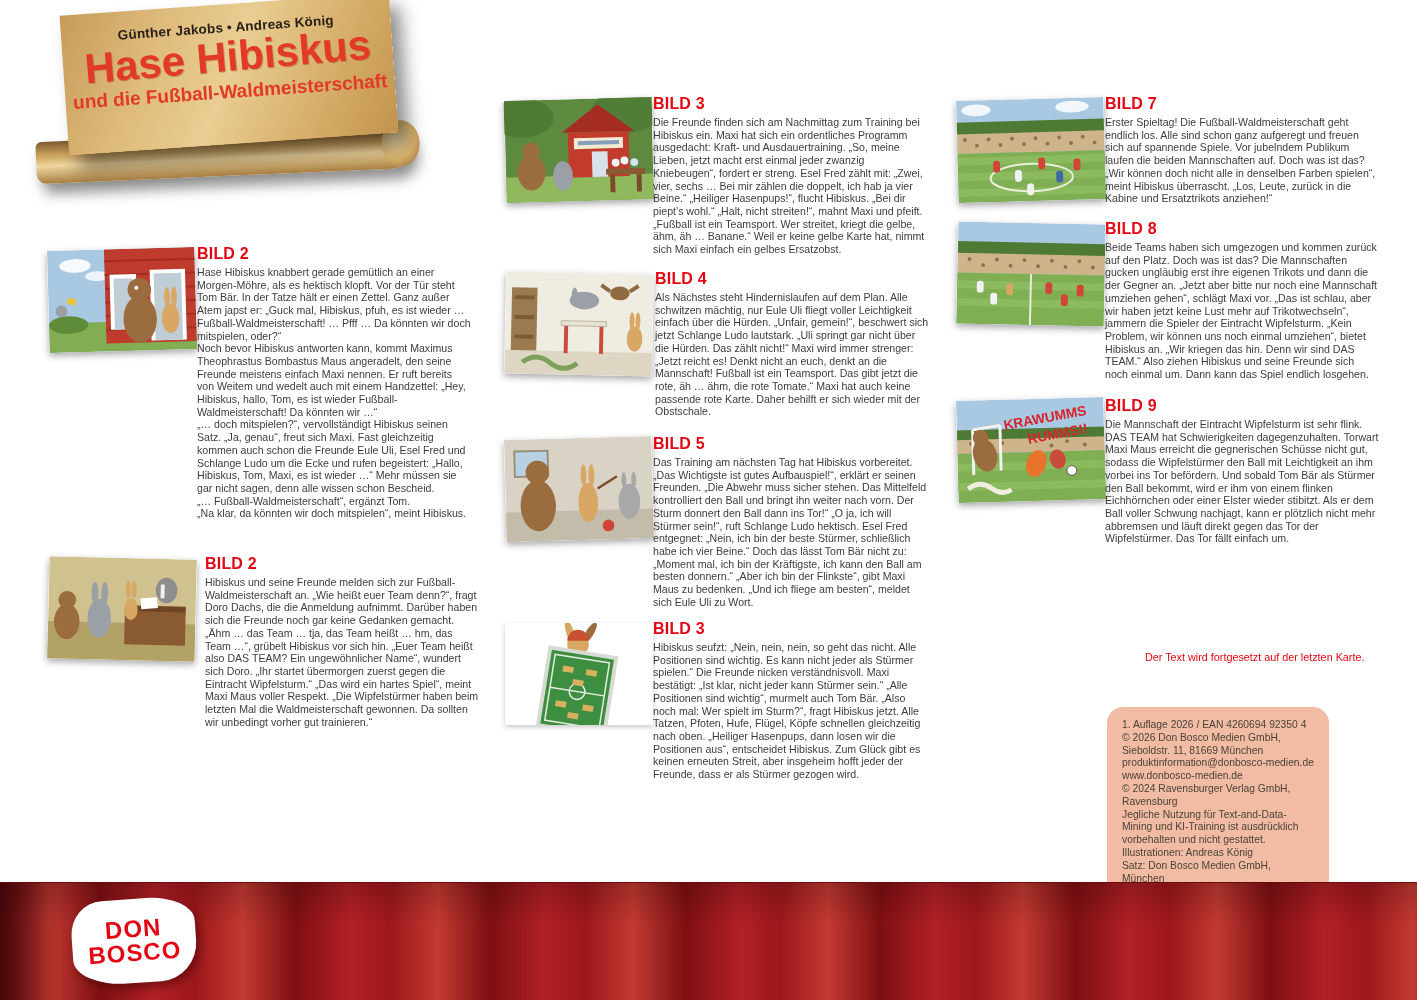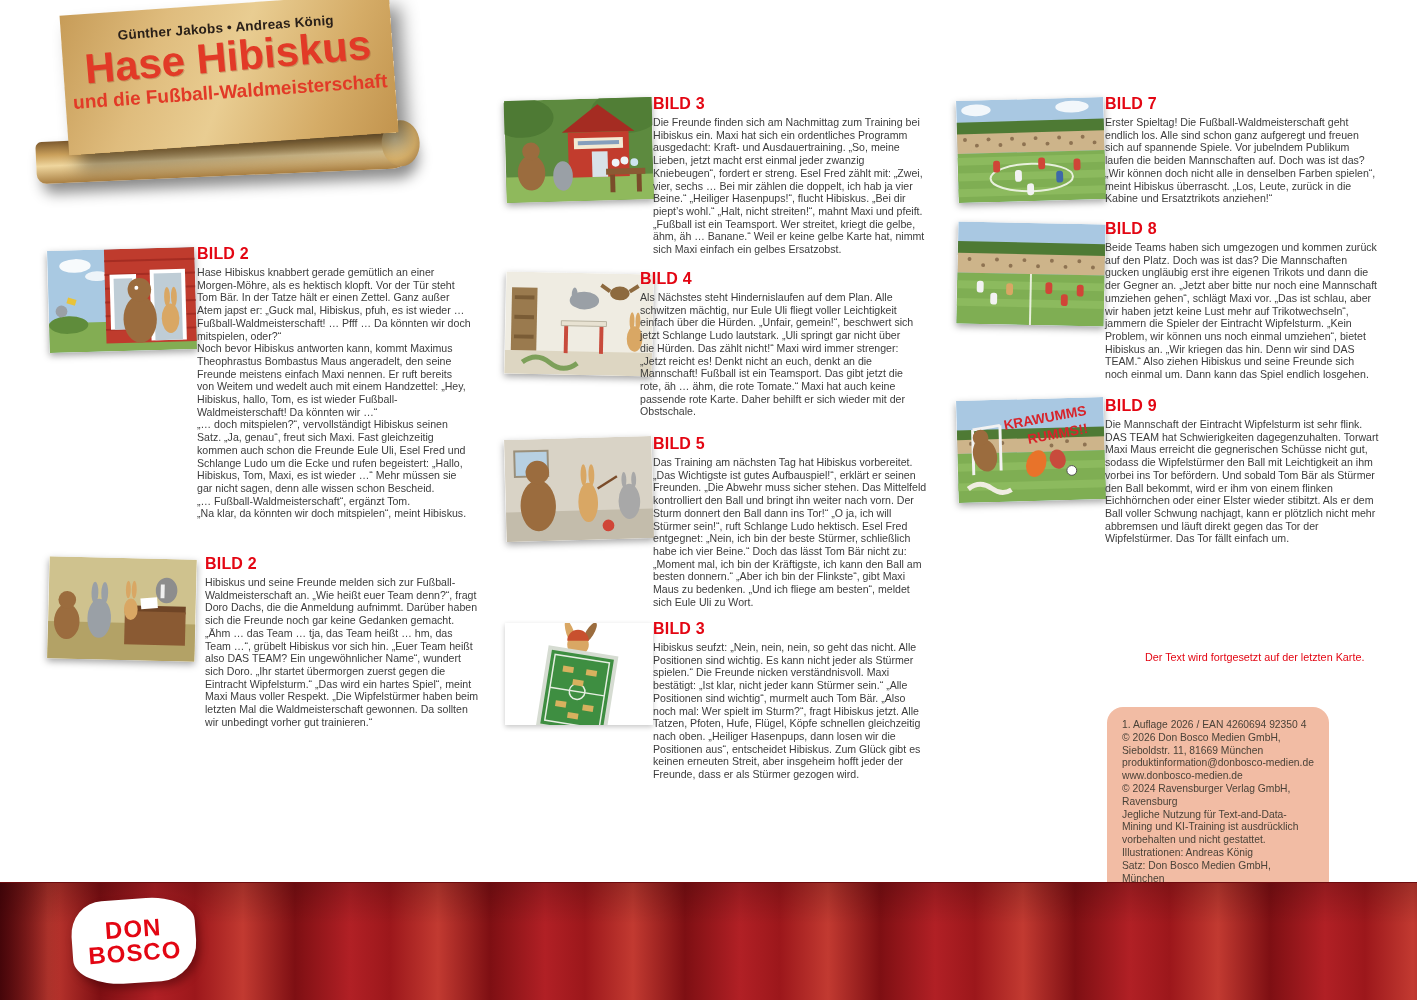--- a/index.html
+++ b/index.html
@@ -313,21 +313,21 @@
 „Na klar, da könnten wir doch mitspielen“, meint Hibiskus.</p>
 </section>
 <section class="story-section" style="left:197px;top:555px;margin-left:8px;">
   <h3 class="bild-heading">BILD 2</h3>
   <p class="bild-body">Hibiskus und seine Freunde melden sich zur Fußball-Waldmeisterschaft an. „Wie heißt euer Team denn?“, fragt Doro Dachs, die die Anmeldung aufnimmt. Darüber haben sich die Freunde noch gar keine Gedanken gemacht. „Ähm … das Team … tja, das Team heißt … hm, das Team …“, grübelt Hibiskus vor sich hin. „Euer Team heißt also DAS TEAM? Ein ungewöhnlicher Name“, wundert sich Doro. „Ihr startet übermorgen zuerst gegen die Eintracht Wipfelsturm.“ „Das wird ein hartes Spiel“, meint Maxi Maus voller Respekt. „Die Wipfelstürmer haben beim letzten Mal die Waldmeisterschaft gewonnen. Da sollten wir unbedingt vorher gut trainieren.“</p>
 </section>
 <section class="story-section" style="left:653px;top:95px;">
   <h3 class="bild-heading">BILD 3</h3>
   <p class="bild-body">Die Freunde finden sich am Nachmittag zum Training bei Hibiskus ein. Maxi hat sich ein ordentliches Programm ausgedacht: Kraft- und Ausdauertraining. „So, meine Lieben, jetzt macht erst einmal jeder zwanzig Kniebeugen“, fordert er streng. Esel Fred zählt mit: „Zwei, vier, sechs … Bei mir zählen die doppelt, ich hab ja vier Beine.“ „Heiliger Hasenpups!“, flucht Hibiskus. „Bei dir piept’s wohl.“ „Halt, nicht streiten!“, mahnt Maxi und pfeift. „Fußball ist ein Teamsport. Wer streitet, kriegt die gelbe, ähm, äh … Banane.“ Weil er keine gelbe Karte hat, nimmt sich Maxi einfach ein gelbes Ersatzobst.</p>
 </section>
-<section class="story-section" style="left:628px;top:270px;padding-left:12px;">
+<section class="story-section" style="left:643px;top:270px;padding-left:12px;">
   <h3 class="bild-heading">BILD 4</h3>
   <p class="bild-body">Als Nächstes steht Hindernislaufen auf dem Plan. Alle schwitzen mächtig, nur Eule Uli fliegt voller Leichtigkeit einfach über die Hürden. „Unfair, gemein!“, beschwert sich jetzt Schlange Ludo lautstark. „Uli springt gar nicht über die Hürden. Das zählt nicht!“ Maxi wird immer strenger: „Jetzt reicht es! Denkt nicht an euch, denkt an die Mannschaft! Fußball ist ein Teamsport. Das gibt jetzt die rote, äh … ähm, die rote Tomate.“ Maxi hat auch keine passende rote Karte. Daher behilft er sich wieder mit der Obstschale.</p>
 </section>
 <section class="story-section" style="left:653px;top:435px;">
   <h3 class="bild-heading">BILD 5</h3>
   <p class="bild-body">Das Training am nächsten Tag hat Hibiskus vorbereitet. „Das Wichtigste ist gutes Aufbauspiel!“, erklärt er seinen Freunden. „Die Abwehr muss sicher stehen. Das Mittelfeld kontrolliert den Ball und bringt ihn weiter nach vorn. Der Sturm donnert den Ball dann ins Tor!“ „O ja, ich will Stürmer sein!“, ruft Schlange Ludo hektisch. Esel Fred entgegnet: „Nein, ich bin der beste Stürmer, schließlich habe ich vier Beine.“ Doch das lässt Tom Bär nicht zu: „Moment mal, ich bin der Kräftigste, ich kann den Ball am besten donnern.“ „Aber ich bin der Flinkste“, gibt Maxi Maus zu bedenken. „Und ich fliege am besten“, meldet sich Eule Uli zu Wort.</p>
 </section>
 <section class="story-section" style="left:653px;top:620px;">
   <h3 class="bild-heading">BILD 3</h3>
   <p class="bild-body">Hibiskus seufzt: „Nein, nein, nein, so geht das nicht. Alle Positionen sind wichtig. Es kann nicht jeder als Stürmer spielen.“ Die Freunde nicken verständnisvoll. Maxi bestätigt: „Ist klar, nicht jeder kann Stürmer sein.“ „Alle Positionen sind wichtig“, murmelt auch Tom Bär. „Also noch mal: Wer spielt im Sturm?“, fragt Hibiskus jetzt. Alle Tatzen, Pfoten, Hufe, Flügel, Köpfe schnellen gleichzeitig nach oben. „Heiliger Hasenpups, dann losen wir die Positionen aus“, entscheidet Hibiskus. Zum Glück gibt es keinen erneuten Streit, aber insgeheim hofft jeder der Freunde, dass er als Stürmer gezogen wird.</p>

